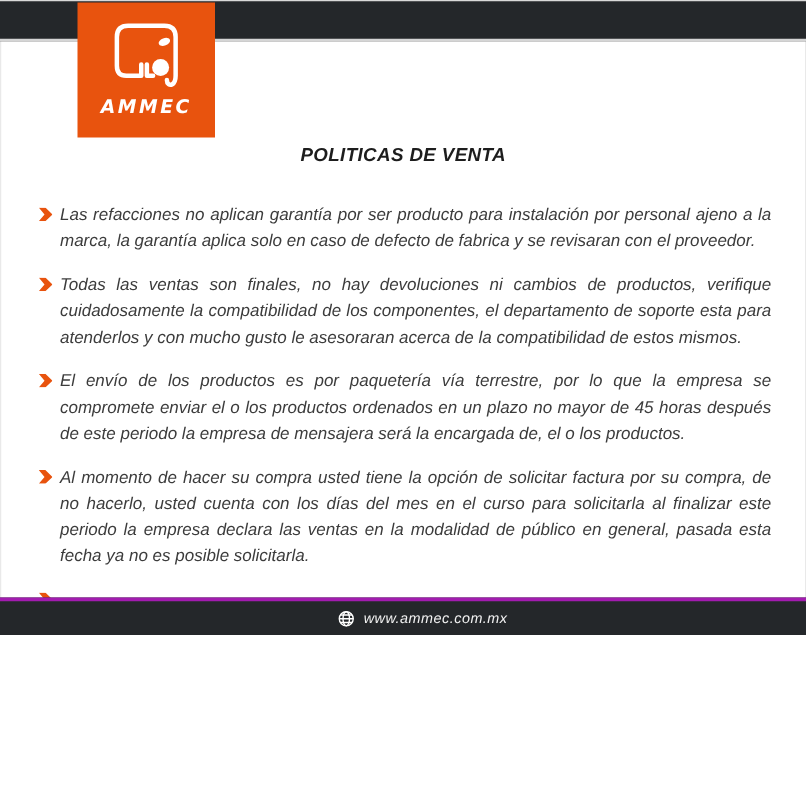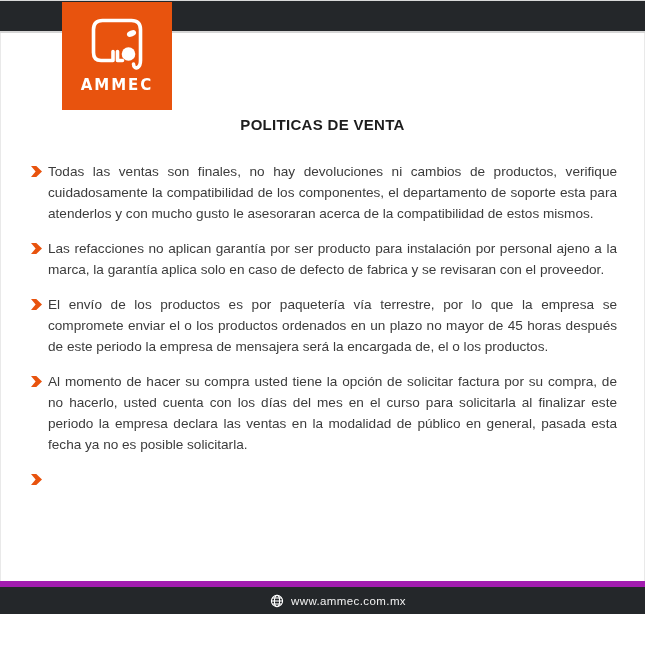--- a/index.html
+++ b/index.html
@@ -1,23 +1,24 @@
 <!DOCTYPE html>
 <html><head>
 <meta charset="utf-8">
 <style>
   html, body { margin: 0; padding: 0; background: #ffffff; }
   .page {
     position: relative;
     width: 645px;
-    height: 614px;
+    height: 508px;
     background: #ffffff;
     font-family: "Liberation Sans", sans-serif;
     overflow: hidden;
     box-shadow: inset 0 0 0 1px #e9e9e9;
+    font-style: italic;
   }
 
   
   .header-bar {
     position: absolute;
     top: 0; left: 0; right: 0;
     height: 30px;
     background: #24272a;
     border-top: 1px solid #d9d9d9;
     border-bottom: 2px solid #d5d5d5;
@@ -86,21 +87,21 @@
     color: #3c3c3c;
     text-align: justify;
   }
 
   
   .footer-bar {
     position: absolute;
     left: 0; right: 0; bottom: 0;
     height: 27px;
     background: #24272a;
-    border-top: 6px solid #a21caf;
+    border-top: 3px solid #a21caf;
     display: flex;
     align-items: center;
     justify-content: center;
     gap: 7px;
     padding-left: 31px;
   }
   .footer-url {
     color: #f2f2f2;
     font-size: 11.5px;
     letter-spacing: 0.4px;
@@ -127,25 +128,25 @@
     </span>
     <span class="logo-wordmark">AMMEC</span>
   </div>
 
   <div class="content">
     <h1 class="doc-title">POLITICAS DE VENTA</h1>
 
     <ul class="policies">
       <li>
         <span class="chev"></span>
-        <span class="ptext">Todas las ventas son finales, no hay devoluciones ni cambios de productos, verifique cuidadosamente la compatibilidad de los componentes, el departamento de soporte esta para atenderlos y con mucho gusto le asesoraran acerca de la compatibilidad de estos mismos.</span>
+        <span class="ptext">Las refacciones no aplican garantía por ser producto para instalación por personal ajeno a la marca, la garantía aplica solo en caso de defecto de fabrica y se revisaran con el proveedor.</span>
       </li>
       <li>
         <span class="chev"></span>
-        <span class="ptext">Las refacciones no aplican garantía por ser producto para instalación por personal ajeno a la marca, la garantía aplica solo en caso de defecto de fabrica y se revisaran con el proveedor.</span>
+        <span class="ptext">Todas las ventas son finales, no hay devoluciones ni cambios de productos, verifique cuidadosamente la compatibilidad de los componentes, el departamento de soporte esta para atenderlos y con mucho gusto le asesoraran acerca de la compatibilidad de estos mismos.</span>
       </li>
       <li>
         <span class="chev"></span>
         <span class="ptext">El envío de los productos es por paquetería vía terrestre, por lo que la empresa se compromete enviar el o los productos ordenados en un plazo no mayor de 45 horas después de este periodo la empresa de mensajera será la encargada de, el o los productos.</span>
       </li>
       <li>
         <span class="chev"></span>
         <span class="ptext">Al momento de hacer su compra usted tiene la opción de solicitar factura por su compra, de no hacerlo, usted cuenta con los días del mes en el curso para solicitarla al finalizar este periodo la empresa declara las ventas en la modalidad de público en general, pasada esta fecha ya no es posible solicitarla.</span>
       </li>
       <li>

